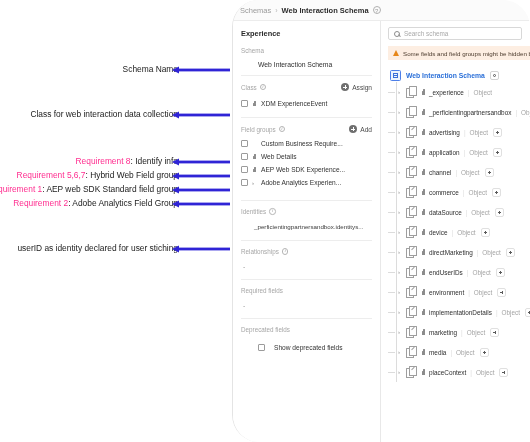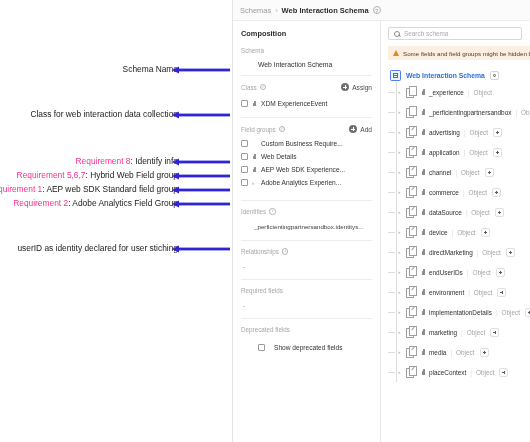--- a/index.html
+++ b/index.html
@@ -50,20 +50,21 @@
   #app {
     position: absolute;
     left: 232px;
     top: 0;
     width: 298px;
     height: 442px;
     background: #ffffff;
     border-left: 1px solid #e4e4e4;
     box-sizing: border-box;
     overflow: hidden;
+    border-radius: 27px;
   }
 
   
   #breadcrumb {
     height: 21px;
     display: flex;
     align-items: center;
     padding-left: 7px;
     gap: 4px;
     font-size: 7.5px;
@@ -504,21 +505,21 @@
     <span class="crumb-root">Schemas</span>
     <span class="crumb-sep">›</span>
     <span class="crumb-current">Web Interaction Schema</span>
     <span class="help-circle">?</span>
   </div>
 
   <div id="panes">
 
     <div id="composition">
 
-      <div class="comp-title">Composition</div>
+      <div class="comp-title">Experience</div>
 
       <div class="sect-label">
         <span>Schema</span>
       </div>
       <div class="schema-name-val">Web Interaction Schema</div>
 
       <div class="divider"></div>
 
       <div class="sect-head">
         <span class="sect-label">

